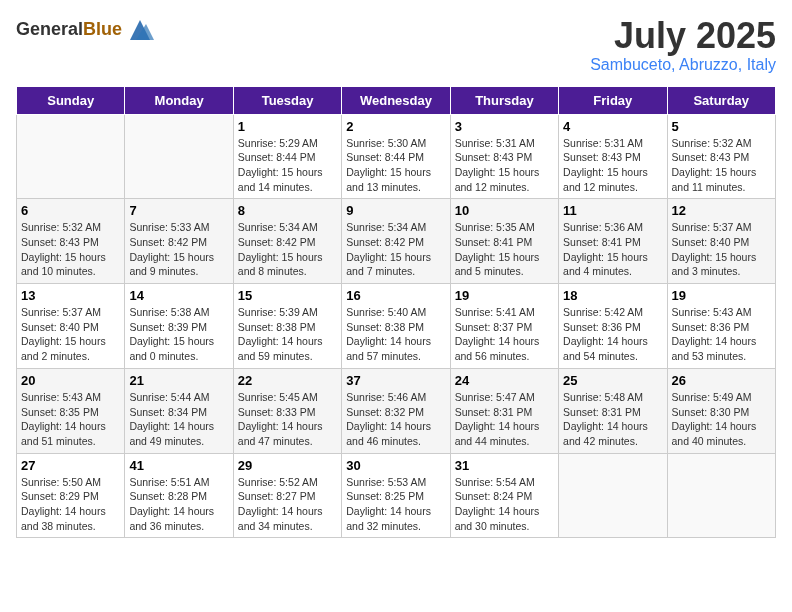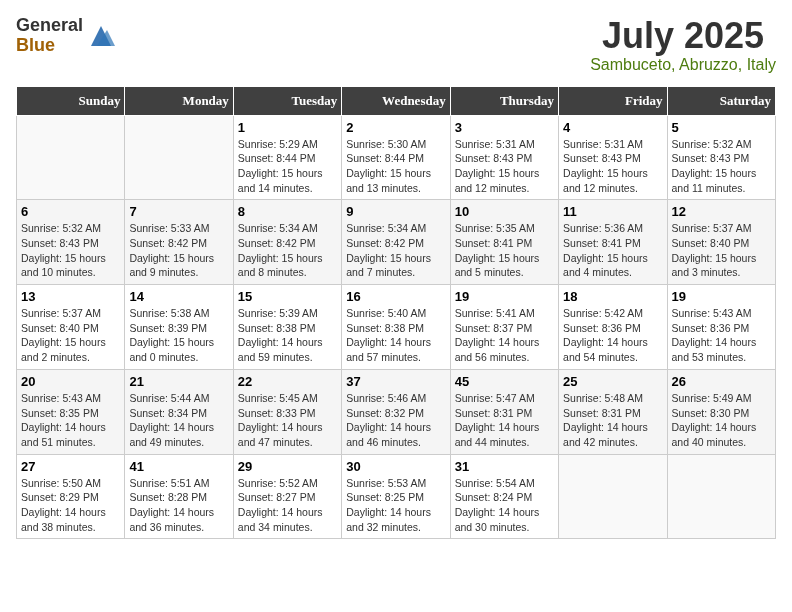--- a/index.html
+++ b/index.html
@@ -15,21 +15,21 @@
       justify-content: space-between;
       align-items: flex-start;
       margin-bottom: 12px;
     }
     .logo {
       display: flex;
       align-items: center;
     }
     .logo-text {
       display: flex;
-      flex-direction: column;
+      flex-direction: row;
       line-height: 1.1;
     }
     .logo-general {
       font-size: 18px;
       font-weight: bold;
       color: #333;
     }
     .logo-blue {
       font-size: 18px;
       font-weight: bold;
@@ -41,40 +41,38 @@
       margin-left: 4px;
     }
     .title-area {
       text-align: right;
     }
     .month-year {
       font-size: 36px;
       font-weight: bold;
       color: #333;
       line-height: 1.1;
-      text-align: center;
     }
     .location {
       font-size: 16px;
-      color: #4d7c0f;
+      color: #3b82f6;
     }
     table {
       width: 100%;
       border-collapse: collapse;
       font-size: 11px;
     }
     thead tr th {
-      background-color: #404040;
+      background-color: #4c1d95;
       color: #fff;
       padding: 6px 4px;
-      text-align: right;
+      text-align: center;
       font-size: 13px;
       font-weight: bold;
       border: 1px solid #fff;
-      font-family: Liberation Serif, serif;
     }
     tbody tr td {
       border: 1px solid #ccc;
       vertical-align: top;
       padding: 4px;
       width: 14.28%;
       min-height: 70px;
       height: 80px;
     }
     tbody tr:nth-child(odd) td {
@@ -227,21 +225,21 @@
         </td>
         <td>
           <span class="day-num">22</span>
           <div class="day-info">Sunrise: 5:45 AM<br>Sunset: 8:33 PM<br>Daylight: 14 hours<br>and 47 minutes.</div>
         </td>
         <td>
           <span class="day-num">37</span>
           <div class="day-info">Sunrise: 5:46 AM<br>Sunset: 8:32 PM<br>Daylight: 14 hours<br>and 46 minutes.</div>
         </td>
         <td>
-          <span class="day-num">45</span>
+          <span class="day-num">24</span>
           <div class="day-info">Sunrise: 5:47 AM<br>Sunset: 8:31 PM<br>Daylight: 14 hours<br>and 44 minutes.</div>
         </td>
         <td>
           <span class="day-num">25</span>
           <div class="day-info">Sunrise: 5:48 AM<br>Sunset: 8:31 PM<br>Daylight: 14 hours<br>and 42 minutes.</div>
         </td>
         <td>
           <span class="day-num">26</span>
           <div class="day-info">Sunrise: 5:49 AM<br>Sunset: 8:30 PM<br>Daylight: 14 hours<br>and 40 minutes.</div>
         </td>

